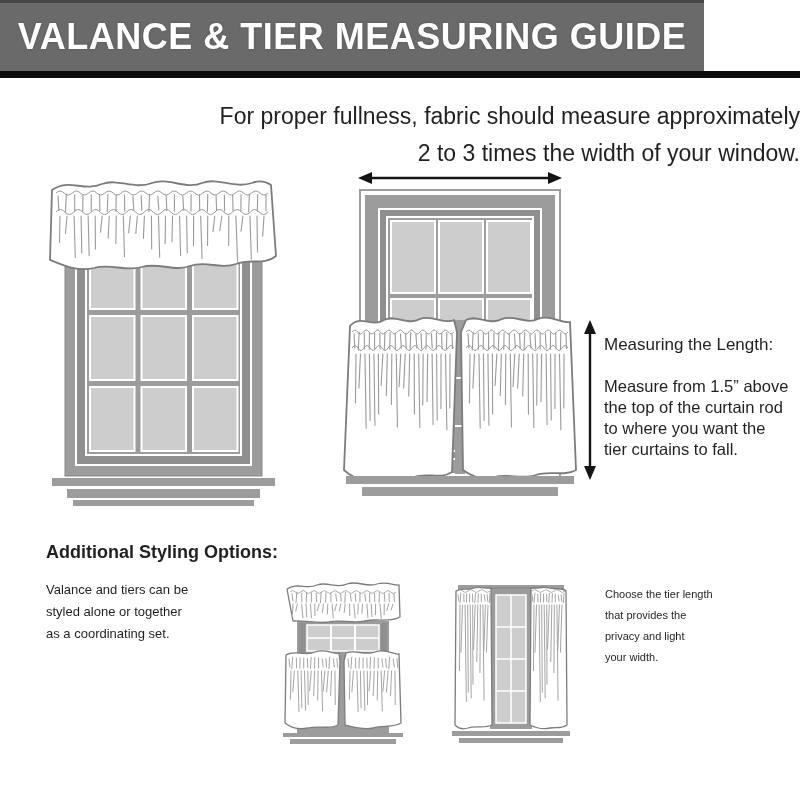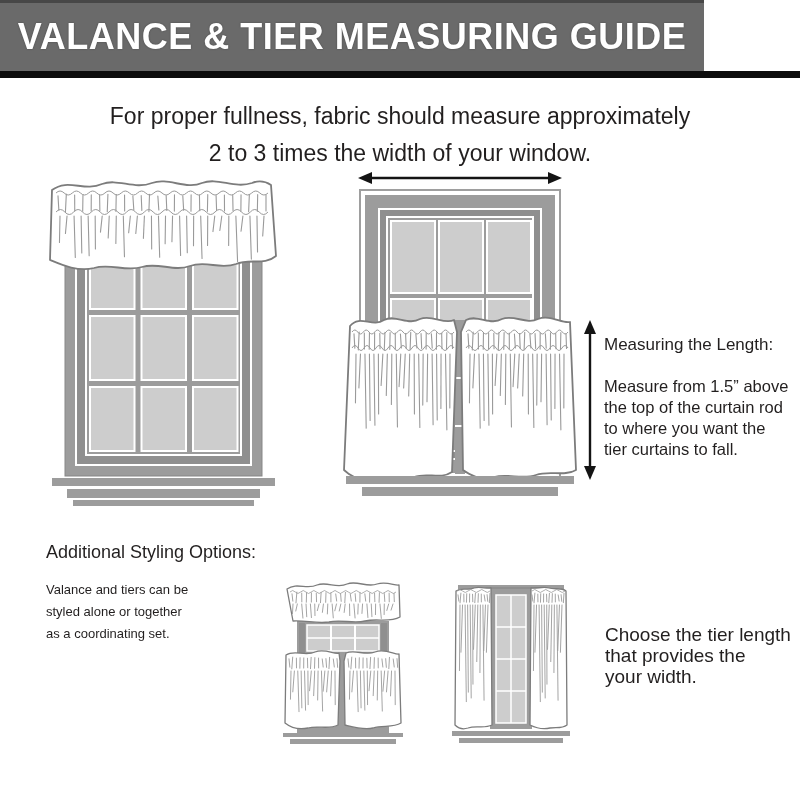--- a/index.html
+++ b/index.html
@@ -12,27 +12,27 @@
     position:absolute;left:0;top:0;width:704px;height:71px;
     background:var(--banner-bg,#6a6a6a);border-top:3px solid #474747;box-sizing:border-box;
     display:flex;align-items:center;justify-content:center;
   }
   .banner-title{
     margin:0;font-size:36px;font-weight:700;letter-spacing:.5px;
     color:var(--banner-text,#fff);text-shadow:0 0 2px rgba(0,0,0,.35);white-space:nowrap;
   }
   .banner-underline{position:absolute;left:0;top:71px;width:800px;height:7px;background:var(--banner-underline,#0c0c0c);}
   
-  .intro{position:absolute;top:98px;left:0;width:800px;text-align:center;font-size:23px;line-height:37px;}
+  .intro{position:absolute;top:98px;left:0;width:800px;text-align:right;font-size:23px;line-height:37px;}
   
   .measuring{position:absolute;left:604px;top:334px;width:200px;font-size:16.5px;line-height:21px;}
   .measuring .heading{font-size:17px;margin-bottom:21px;}
-  .styling-heading{position:absolute;left:46px;top:542px;font-size:18px;}
+  .styling-heading{position:absolute;left:46px;top:542px;font-size:18px;font-weight:bold;}
   .styling-body{position:absolute;left:46px;top:579px;font-size:13px;line-height:22px;}
-  .tier-tip{position:absolute;left:605px;top:584px;width:195px;font-size:19px;line-height:21px;margin-top:40px;}
+  .tier-tip{position:absolute;left:605px;top:584px;width:195px;font-size:11px;line-height:21px;}
   
   svg{position:absolute;overflow:visible;}
   #left-illustration{left:40px;top:170px;}
   #right-illustration{left:340px;top:164px;}
   #set-illustration{left:283px;top:577px;}
   #panels-illustration{left:452px;top:579px;}
   .frame{fill:var(--frame-gray,#9c9c9c);}
   .frame-dark{fill:var(--frame-gray-dark,#8f8f8f);}
   .pane{fill:var(--pane-gray,#cdcdcd);stroke:#ffffff;stroke-width:2;}
   .pane-thin{fill:var(--pane-gray,#cdcdcd);stroke:#ffffff;stroke-width:1.5;}
@@ -530,14 +530,15 @@
   </g>
   <g>
     <rect class="frame" x="0" y="152" width="118" height="5"></rect>
     <rect class="frame" x="7" y="159" width="104" height="5"></rect>
   </g>
 </svg>
 
 <div class="tier-tip">
   <div>Choose the tier length</div>
   <div>that provides the</div>
+  <div>privacy and light</div>
   <div>your width.</div>
 </div>
 
 </body></html>

